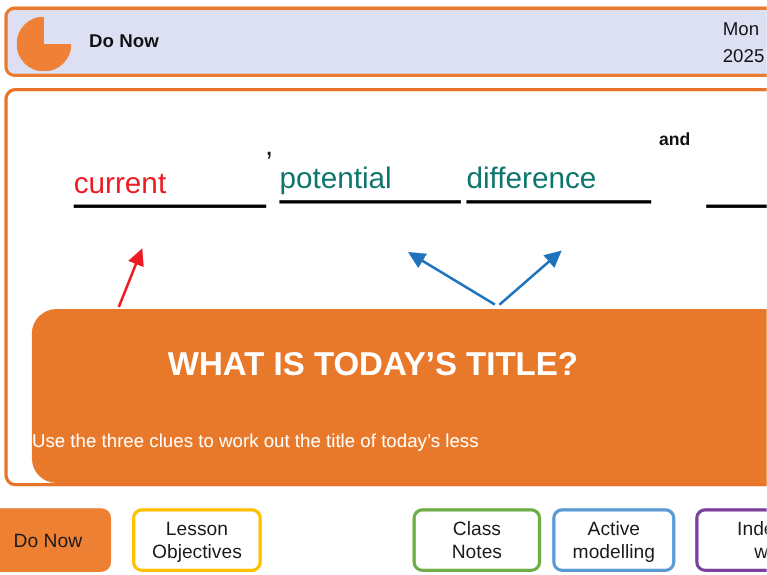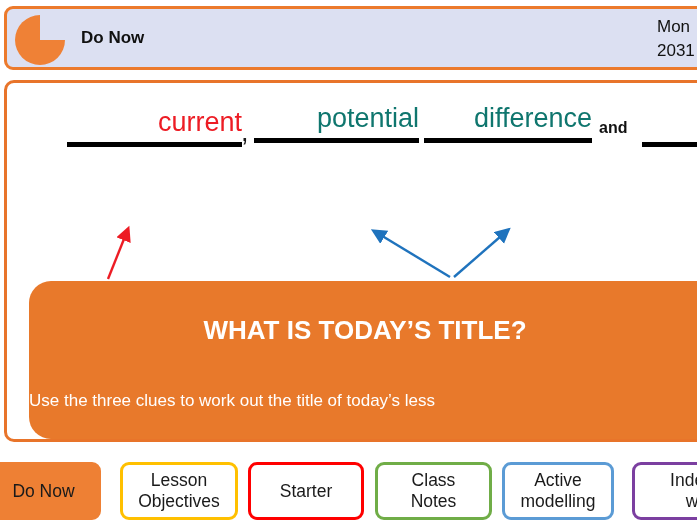--- a/index.html
+++ b/index.html
@@ -80,26 +80,27 @@
   
   .clues {
     position: absolute;
     left: 0;
     top: 14px;
     width: 712px;
     height: 60px;
   }
   .blank {
     position: absolute;
-    border-bottom: 5px solid #000000;
-    text-align: right;
+    border-bottom: 3px solid #000000;
+    text-align: left;
     font-size: 27px;
     line-height: 34px;
     height: 37px;
     white-space: nowrap;
+    margin-top: 44px;
   }
   .blank.red    { color: #ed1c24; }
   .blank.blue   { color: #0f766e; }
   .blank.empty  { color: transparent; }
 
   .b-current    { left: 60px;  top: 8px; width: 175px; }
   .b-potential  { left: 247px; top: 4px; width: 165px; }
   .b-difference { left: 417px; top: 4px; width: 168px; }
   .b-last       { left: 635px; top: 8px; width: 110px; }
 
@@ -151,24 +152,23 @@
     border-radius: 22px;
     box-sizing: border-box;
   }
   .banner-title {
     position: absolute;
     left: 0;
     top: 34px;
     width: 620px;
     text-align: center;
     color: #ffffff;
-    font-size: 26px;
+    font-size: 30px;
     font-weight: bold;
     white-space: nowrap;
-    margin-left: 26px;
   }
   .banner-sub {
     position: absolute;
     left: 0;
     top: 110px;
     width: 620px;
     text-align: left;
     color: #ffffff;
     font-size: 17px;
     white-space: nowrap;
@@ -208,21 +208,21 @@
 </head>
 <body>
 
 <div class="header">
   <div class="logo">
     <div class="logo-pie" style="background: rgb(239, 129, 54);"></div>
   </div>
   <div class="header-title">Do Now</div>
   <div class="header-date">
     <div>Mon</div>
-    <div>2031</div>
+    <div>2025</div>
   </div>
 </div>
 
 <div class="panel">
 
   <div class="clues">
     <div class="blank red b-current">current</div>
     <div class="comma">,</div>
     <div class="blank blue b-potential">potential</div>
     <div class="blank blue b-difference">difference</div>
@@ -257,20 +257,19 @@
   <div class="banner">
     <div class="banner-title">WHAT IS TODAY’S TITLE?</div>
     <div class="banner-sub">Use the three clues to work out the title of today’s less</div>
   </div>
 </div>
 
 <div class="navbar">
     <div class="nav-tab active" style="left: -14px; width: 115px;"><span>Do Now</span></div>
     <div class="nav-tab" style="left: 120px; width: 118px; border-color: rgb(255, 192, 0); align-items: center;"><span>Lesson
 Objectives</span></div>
-    <div class="nav-tab" style="left: 248px; width: 116px; border-color: rgb(255, 0, 0);"><span>Starter</span></div>
     <div class="nav-tab" style="left: 375px; width: 117px; border-color: rgb(112, 173, 71);"><span>Class
 Notes</span></div>
     <div class="nav-tab" style="left: 502px; width: 112px; border-color: rgb(91, 155, 213);"><span>Active
 modelling</span></div>
     <div class="nav-tab" style="left: 632px; width: 120px; border-color: rgb(123, 63, 160);"><span>Indep
 w</span></div>
   </div>
 
 </body></html>

